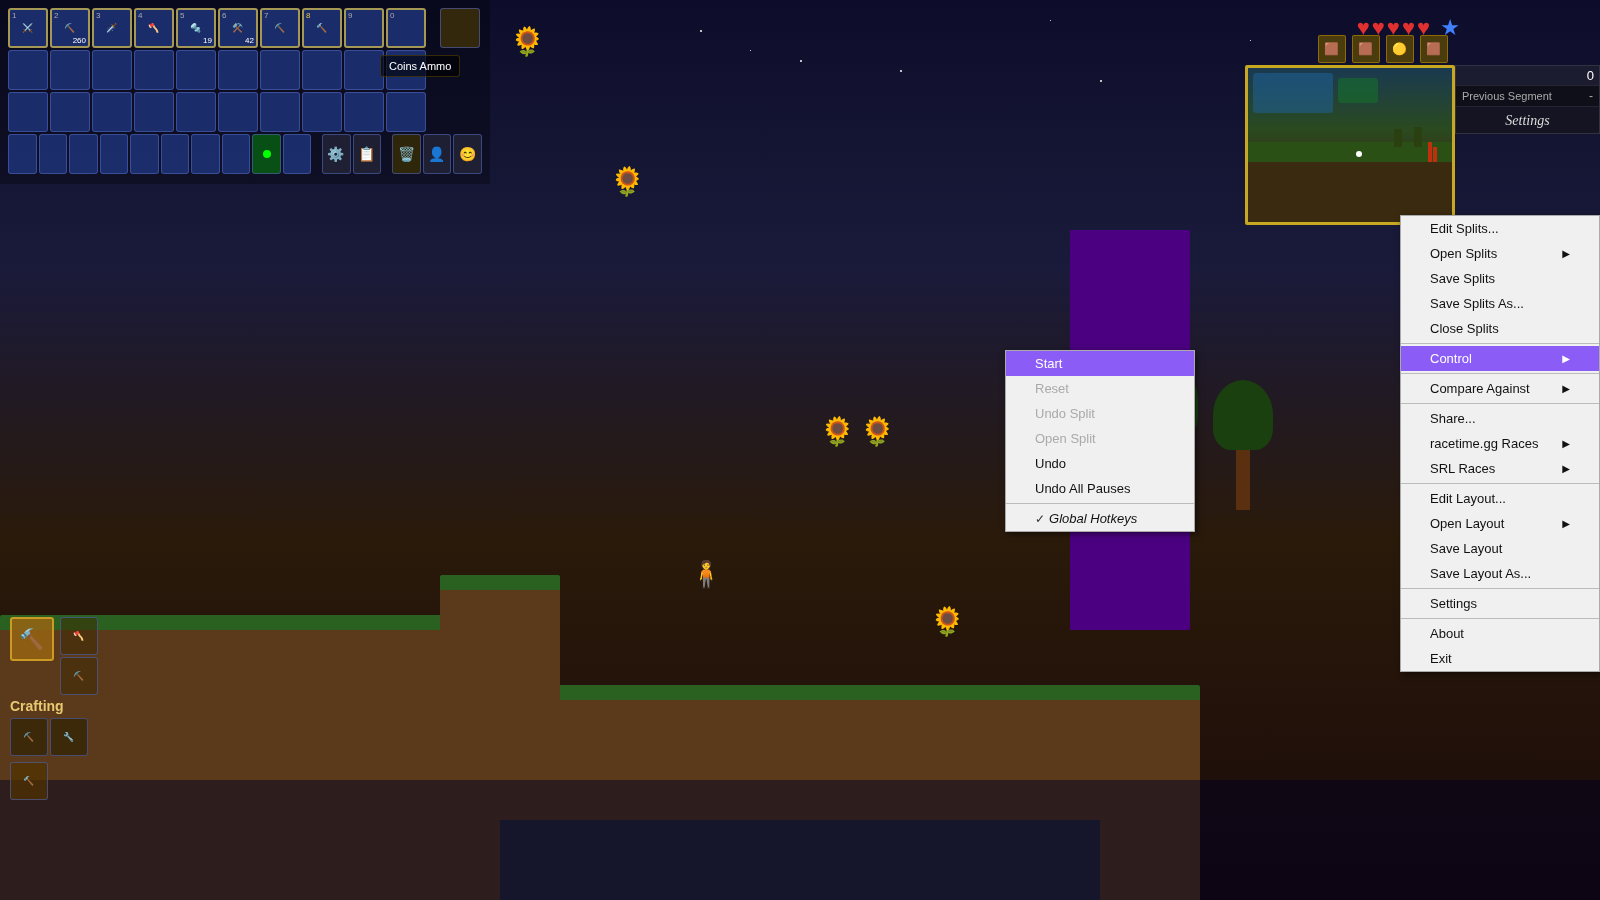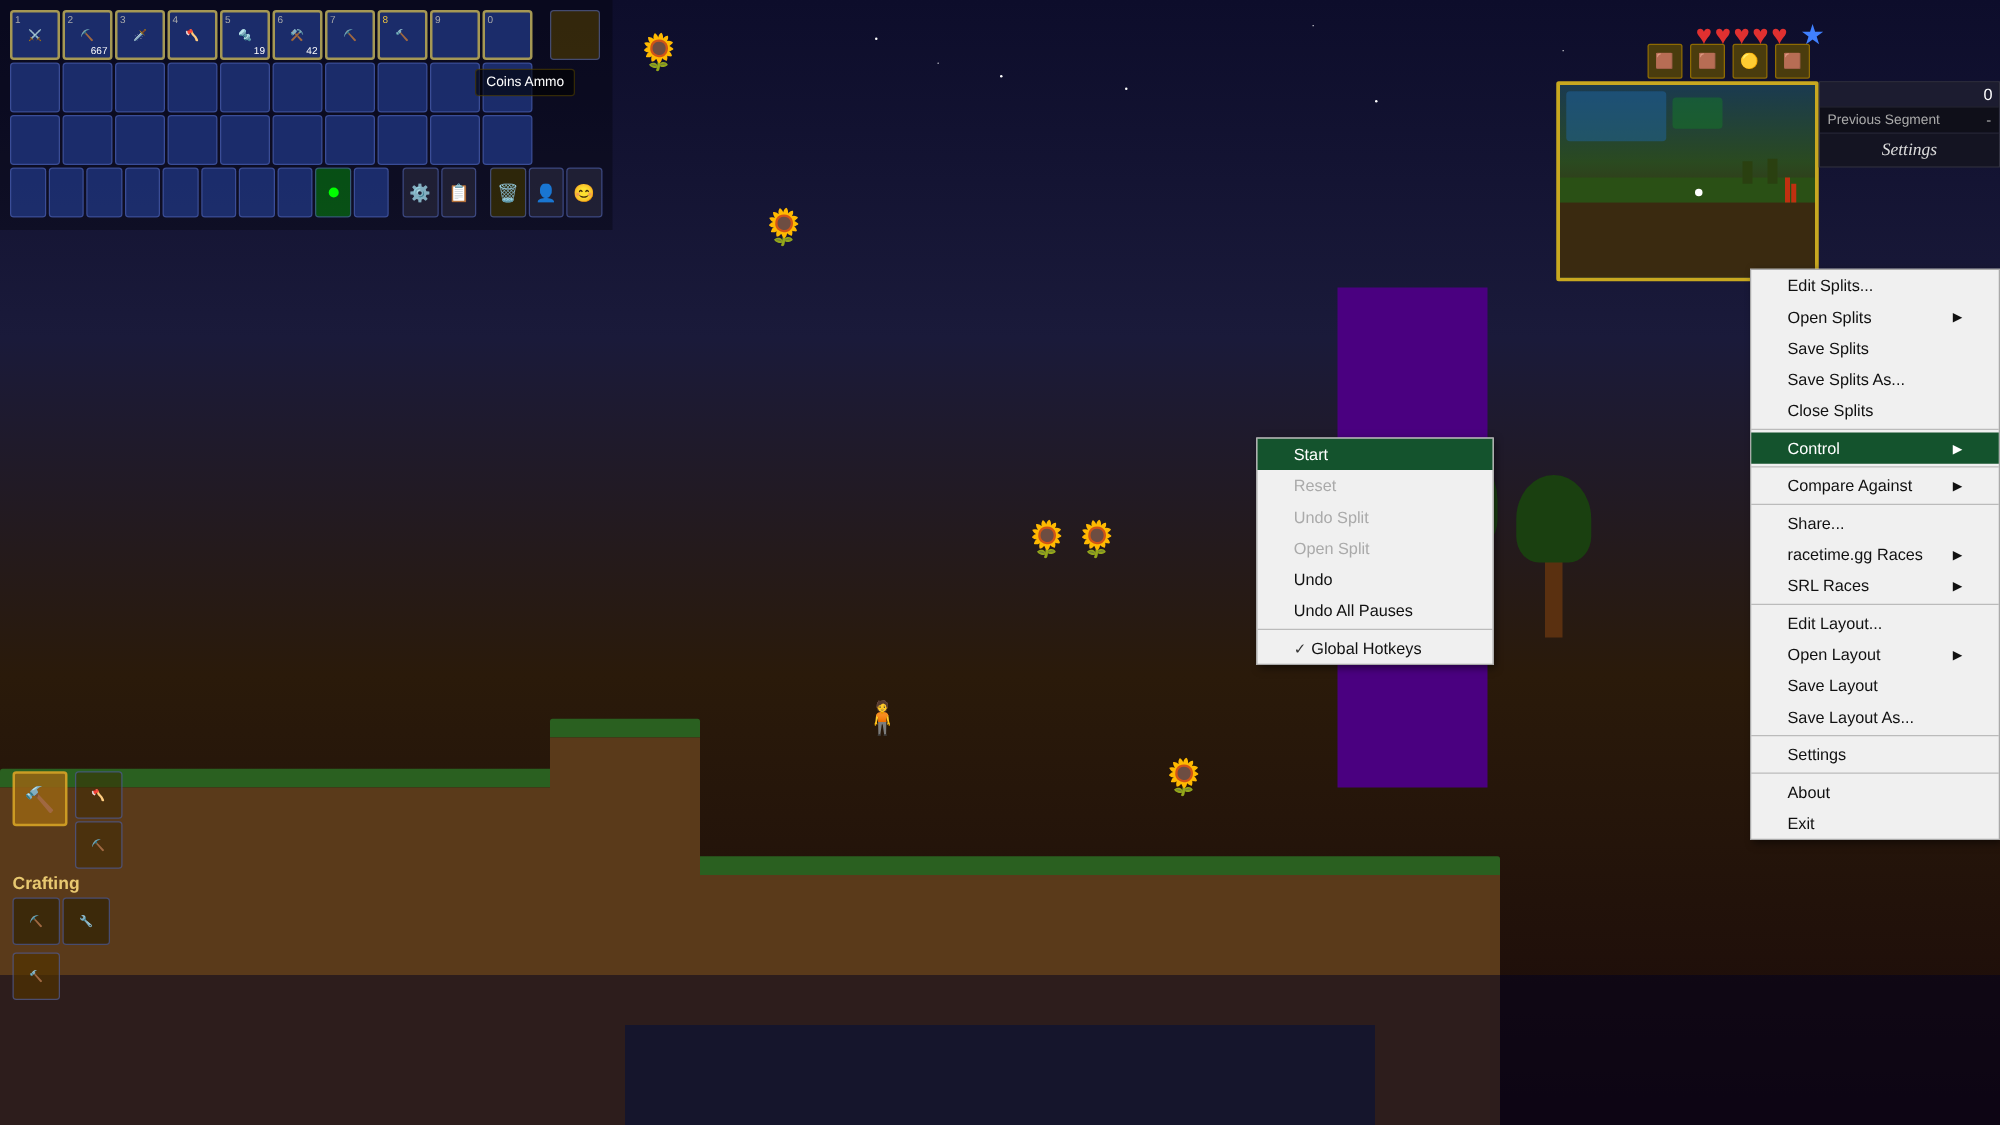--- a/index.html
+++ b/index.html
@@ -270,21 +270,21 @@
       padding: 5px 29px;
       color: #111;
       cursor: pointer;
       position: relative;
       display: flex;
       align-items: center;
       justify-content: space-between;
     }
 
     .ctx-item:hover, .ctx-item.highlighted {
-      background: #14532d;
+      background: #8b5cf6;
       color: white;
     }
 
     .ctx-item.disabled {
       color: #aaa;
     }
 
     .ctx-check {
       margin-right: 4px;
       color: #333;
@@ -422,21 +422,21 @@
   <div class="sunflower" style="top:415px;left:860px;">🌻</div>
   <div class="sunflower" style="top:605px;left:930px;">🌻</div>
 
   <div id="character" style="font-size:26px;">🧍</div>
 </div>
 
 <div id="inventory-panel">
 
   <div class="inv-row">
     <div class="inv-slot active"><span class="inv-slot-num">1</span>⚔️</div>
-    <div class="inv-slot active"><span class="inv-slot-num">2</span>⛏️<span class="inv-slot-count">667</span></div>
+    <div class="inv-slot active"><span class="inv-slot-num">2</span>⛏️<span class="inv-slot-count">260</span></div>
     <div class="inv-slot active"><span class="inv-slot-num">3</span>🗡️</div>
     <div class="inv-slot active"><span class="inv-slot-num">4</span>🪓</div>
     <div class="inv-slot active"><span class="inv-slot-num">5</span>🔩<span class="inv-slot-count">19</span></div>
     <div class="inv-slot active"><span class="inv-slot-num">6</span>⚒️<span class="inv-slot-count">42</span></div>
     <div class="inv-slot active"><span class="inv-slot-num">7</span>⛏️</div>
     <div class="inv-slot active"><span class="inv-slot-num" style="color:#e8c040;">8</span>🔨</div>
     <div class="inv-slot active">
         <span class="inv-slot-num">9</span>
       </div>
     <div class="inv-slot active">
@@ -653,21 +653,21 @@
   </div>
   <div class="ctx-item">
     <span>Undo</span>
   </div>
   <div class="ctx-item">
     <span>Undo All Pauses</span>
   </div>
   <hr class="ctx-separator">
   <div class="ctx-item">
     <span class="ctx-check">✓</span>
-    <span style="flex:1;">Global Hotkeys</span>
+    <span style="flex:1;font-style:italic;">Global Hotkeys</span>
   </div>
 </div>
 
 <div id="crafting-area">
   <div class="crafting-row">
     <div class="crafting-slot">🔨</div>
     <div style="width:2px;"></div>
     <div style="display:flex;flex-direction:column;gap:2px;">
       <div class="inv-slot" style="width:38px;height:38px;background:rgba(60,40,0,0.5);">🪓</div>
       <div class="inv-slot" style="width:38px;height:38px;background:rgba(60,40,0,0.5);">⛏️</div>

